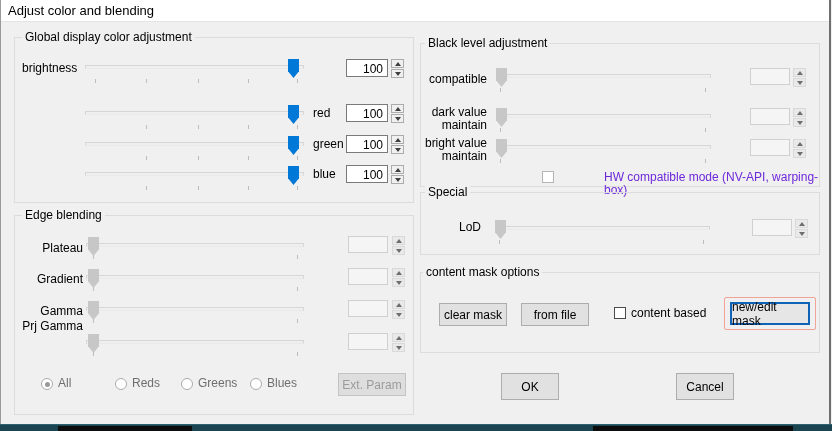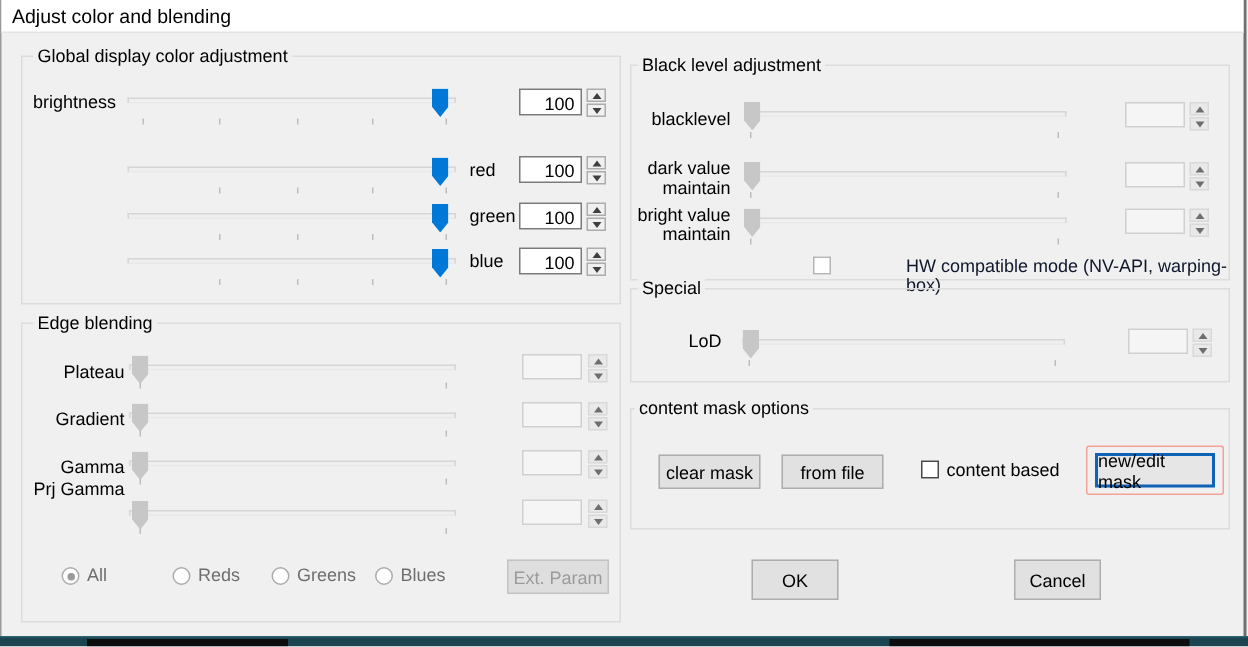--- a/index.html
+++ b/index.html
@@ -37,21 +37,21 @@
   .btn.dis{background:#dedede;border-color:#c3c3c3;color:#9b9b9b;}
   .radio{position:absolute;display:flex;align-items:center;gap:5px;}
   .rc{width:12px;height:12px;border:1px solid #ababab;border-radius:50%;background:#fff;position:relative;flex:none;}
   .rc.sel::after{content:"";position:absolute;left:3px;top:3px;width:5px;height:5px;border-radius:50%;background:#999;}
   .radio span{font-size:12px;color:#6e6e6e;line-height:13px;}
   .check{position:absolute;display:flex;align-items:flex-start;gap:5px;}
   .cb{width:12px;height:12px;background:#fff;flex:none;}
   .cb.dim{border:1px solid #b5b5b5;}
   .cb.dark{border:1px solid #4a4a4a;}
   .check span{font-size:12px;line-height:13px;}
-  .check.dim span{color:#0f172a;margin-left:45px;}
+  .check.dim span{color:#6d28d9;margin-left:45px;}
   .check.dark span{color:#000;}
   .hl-red{position:absolute;border:1px solid #f0a396;border-radius:2px;}
   .btn-focus{position:absolute;background:#e6e6e6;border:2px solid #0f63b6;font-size:12px;color:#000;
              display:flex;align-items:center;justify-content:center;}
   .strip{position:absolute;left:0;top:424px;width:832px;height:7px;background:#1a4450;border-top:1px solid #2e6170;}
   .strip .seg{position:absolute;top:1px;bottom:0;background:#0d0d0d;}
 </style>
 </head>
 <body>
 
@@ -214,21 +214,21 @@
     <div class="radio" style="left:249px;top:377px">
       <span class="rc"></span>
       <span>Blues</span>
     </div>
     <div class="btn dis" style="left:337px;top:373px;width:68px;height:23px">Ext. Param</div>
 
     <div class="group" style="left:419px;top:43px;width:400px;height:144px">
       <div class="legend" style="left:4px">Black level adjustment</div>
     </div>
 
-    <div class="lbl right" style="left:404px;top:73px;width:82px">blacklevel</div>
+    <div class="lbl right" style="left:404px;top:73px;width:82px">compatible</div>
     <div class="sl" style="left:495px;top:68px;width:215px">
       <div class="trk"></div>
       <div class="thumb off" style="left:0px"></div>
       <div class="tick" style="left:4px;top:20px"></div>
       <div class="tick" style="left:209px;top:20px"></div>
     </div>
     <div class="spin-edit dis" style="left:749px;top:68px;width:40px;height:17px"></div>
     <div class="sbtn dis" style="left:792px;top:68px">
         <i class="tu"></i>
       </div>

